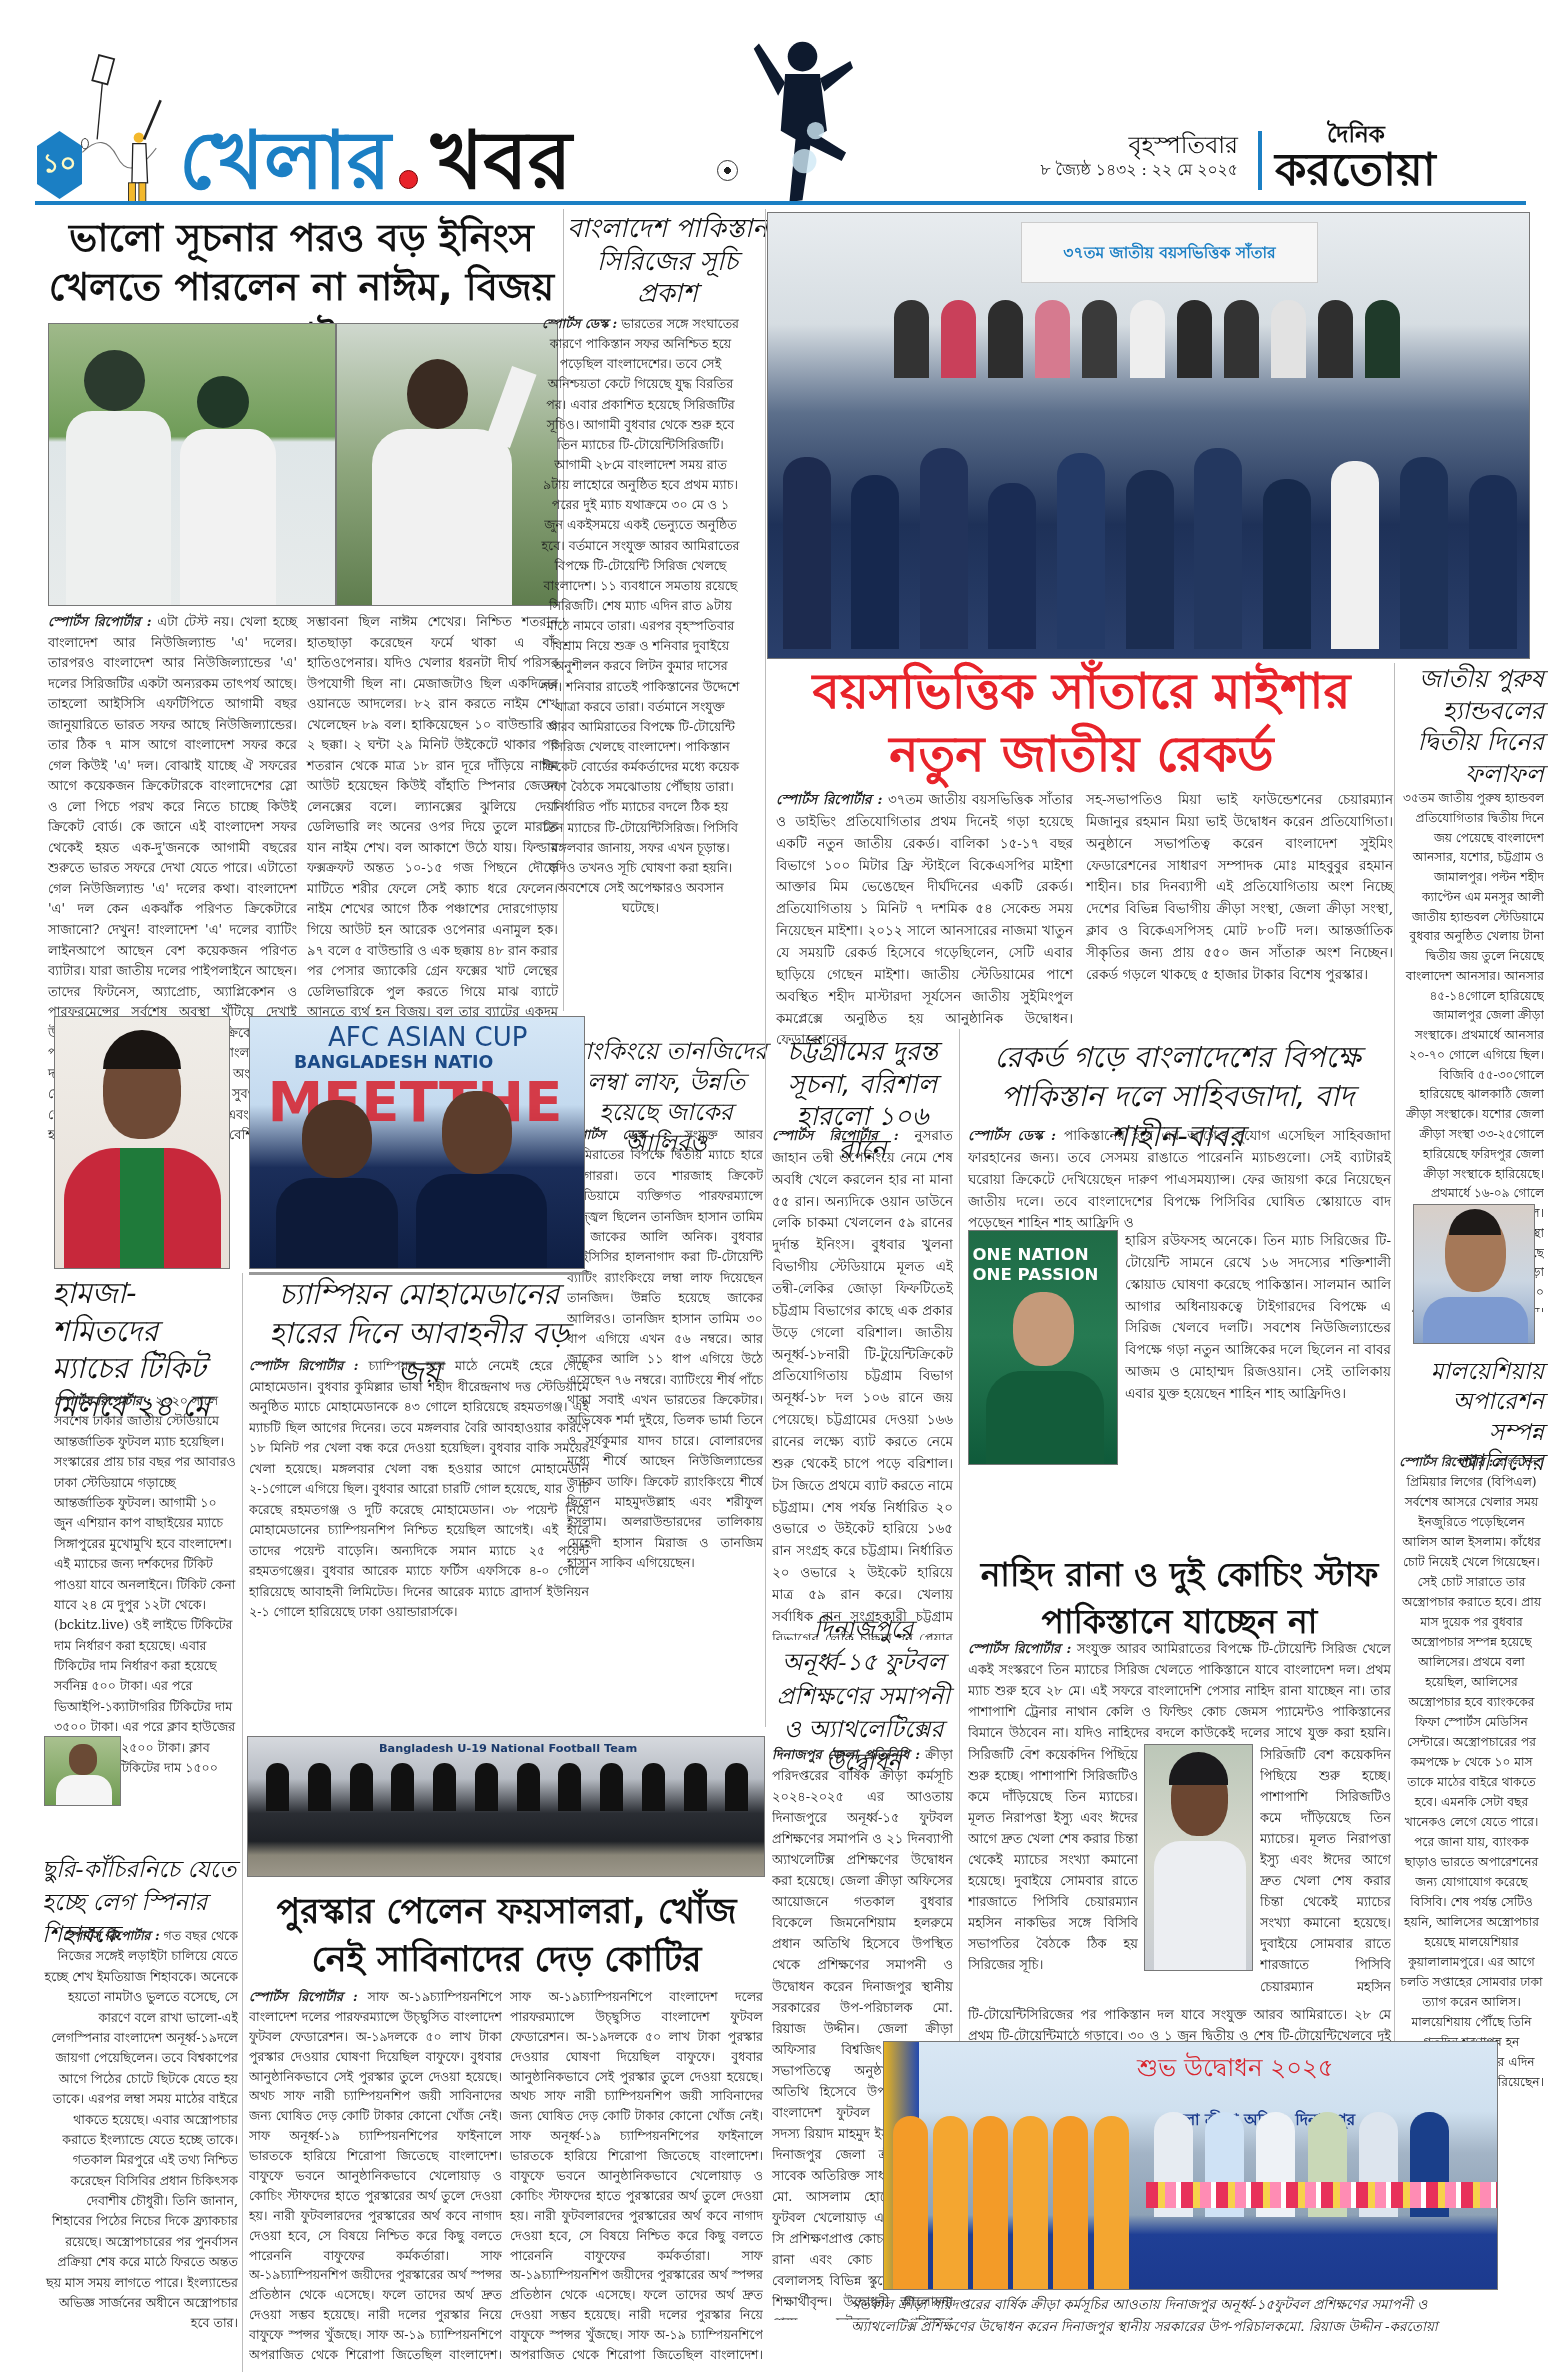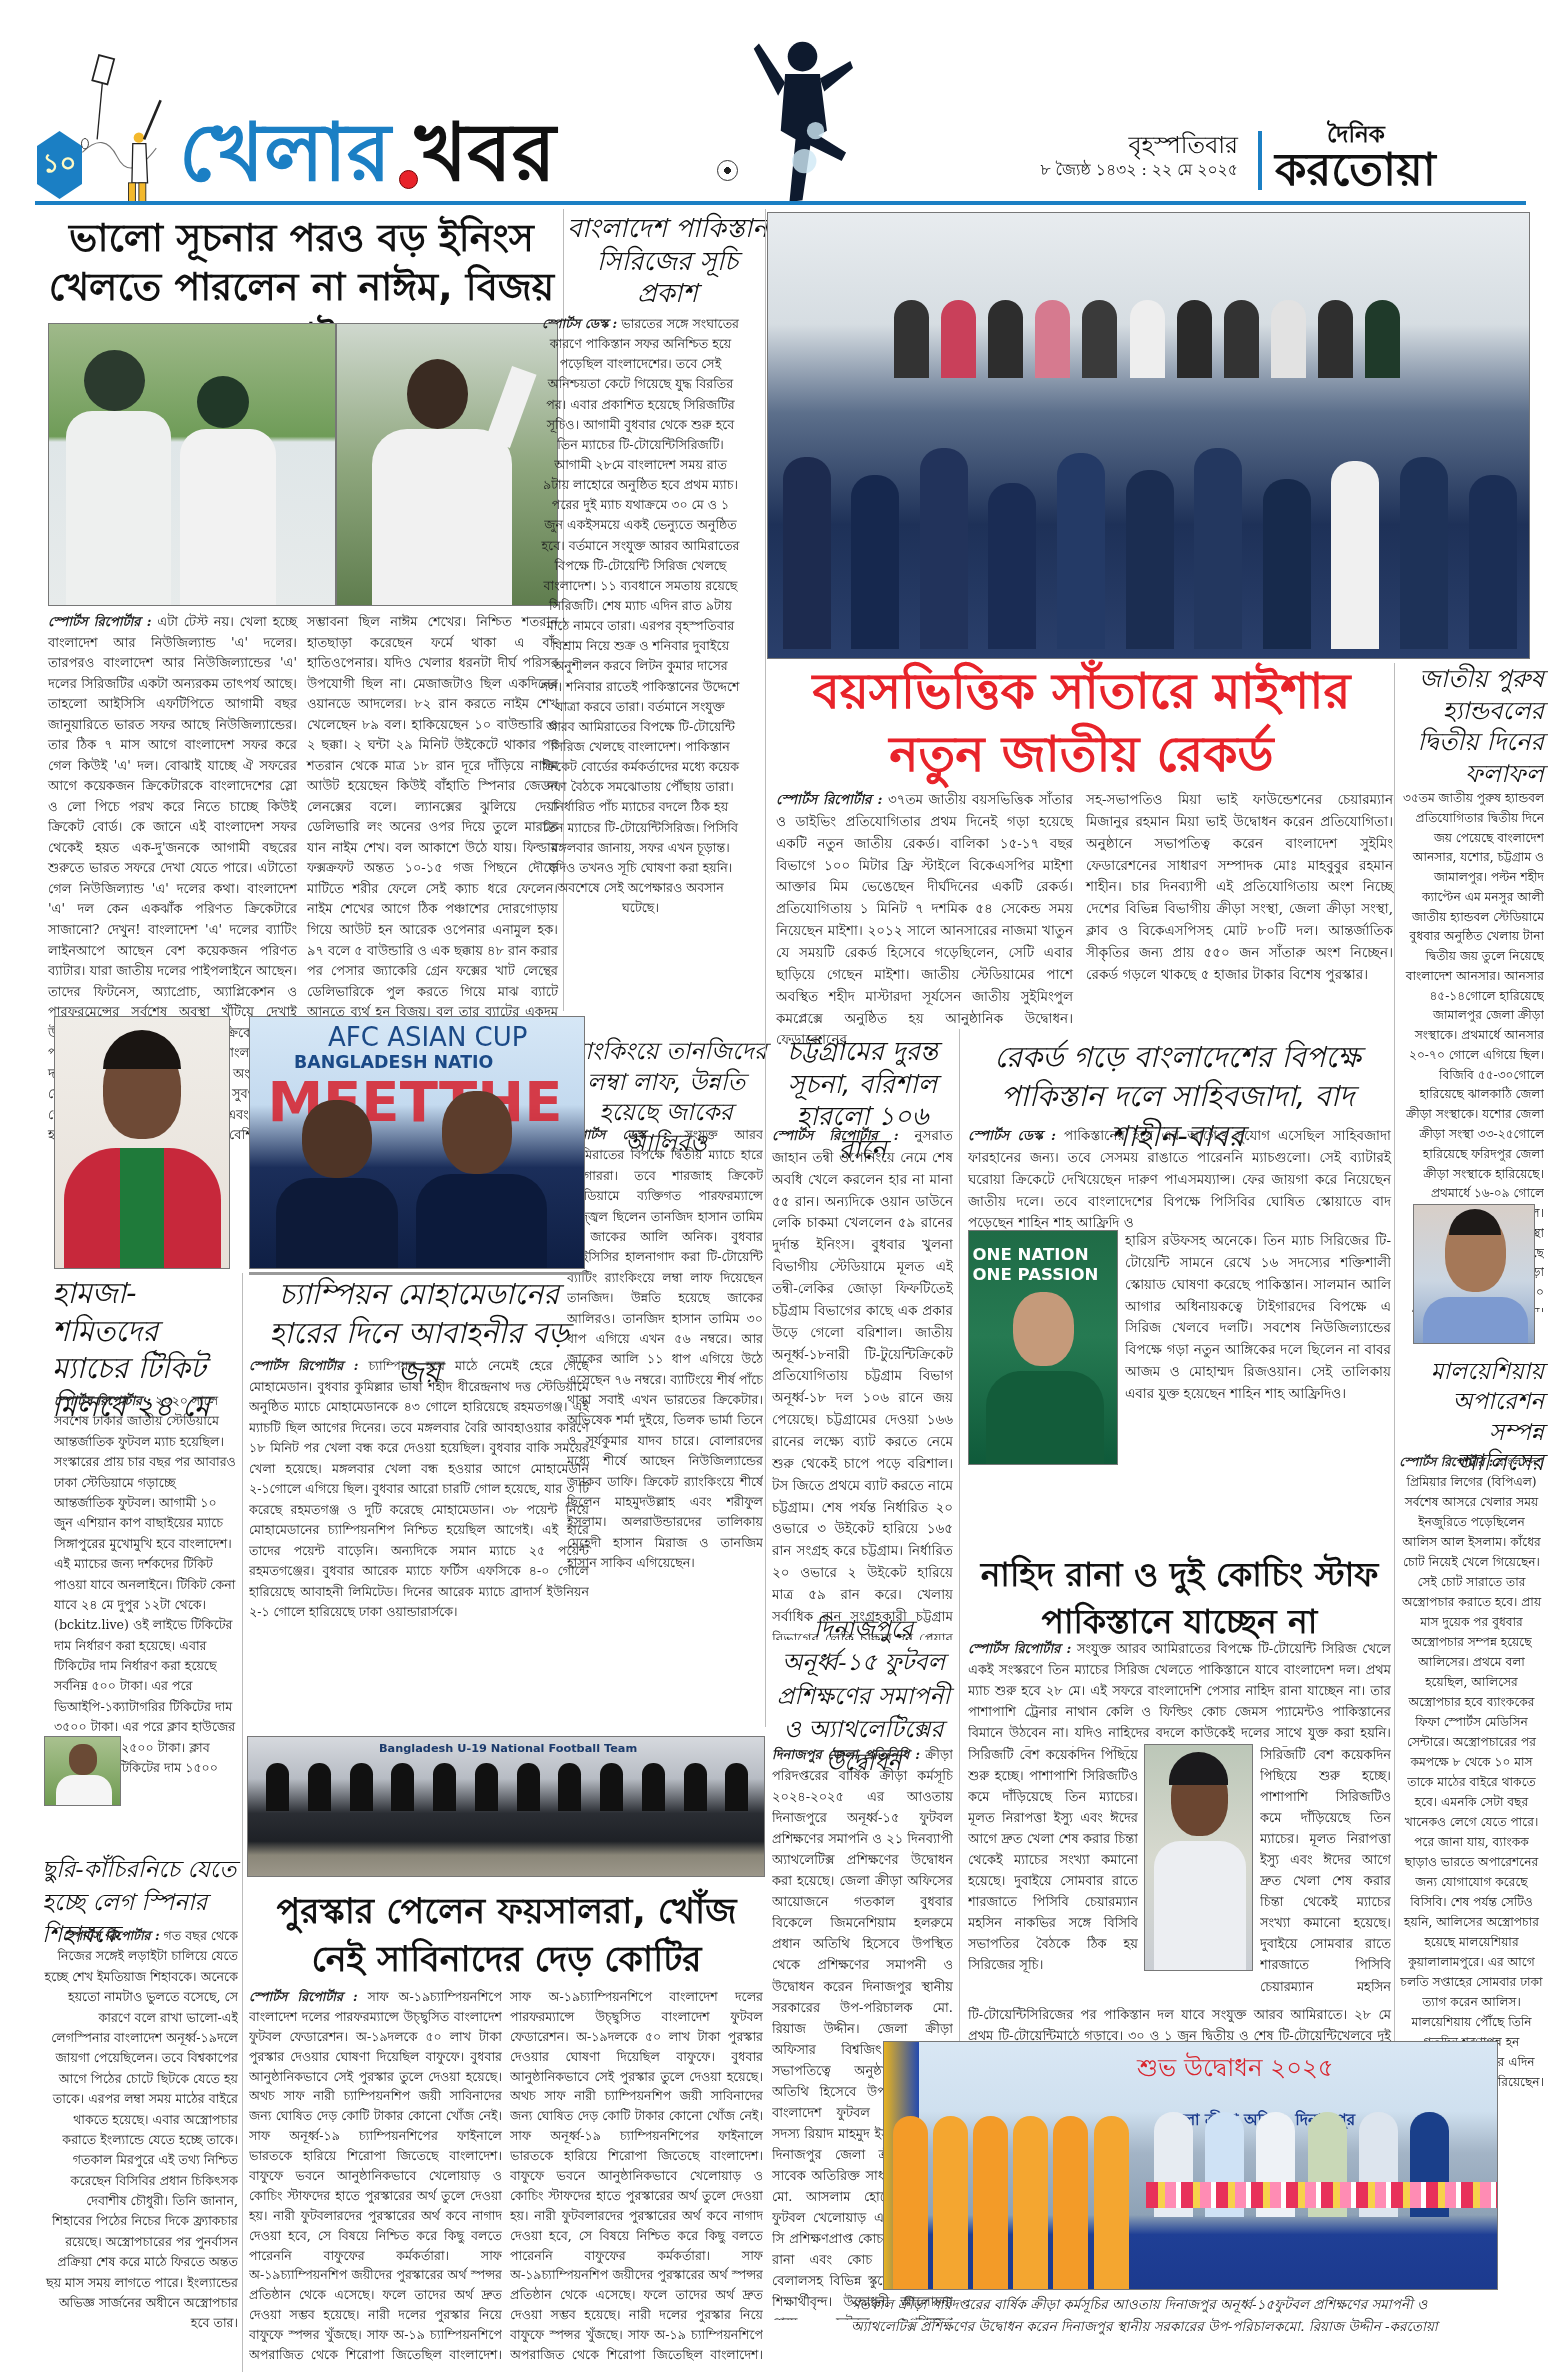--- a/index.html
+++ b/index.html
@@ -28,21 +28,21 @@
     <rect x="20" y="5" width="18" height="30" fill="#fff" stroke="#222" stroke-width="2" transform="rotate(15 29 20)"></rect>
     <line x1="28" y1="35" x2="22" y2="100" stroke="#222" stroke-width="1.5"></line>
     <path d="M5 115 Q30 90 45 120 T90 110" fill="none" stroke="#777" stroke-width="1.2"></path>
     <circle cx="70" cy="98" r="6" fill="#f3b82c"></circle>
     <path d="M63 105 L78 105 L80 150 L62 150 Z" fill="#fff" stroke="#222" stroke-width="1.5"></path>
     <line x1="76" y1="100" x2="95" y2="55" stroke="#222" stroke-width="3"></line>
     <rect x="58" y="150" width="8" height="22" fill="#f3b82c" stroke="#222"></rect>
     <rect x="70" y="150" width="8" height="22" fill="#f3b82c" stroke="#222"></rect>
     <ellipse cx="8" cy="105" rx="4" ry="6" fill="none" stroke="#222"></ellipse>
   </svg>
-  <div class="abs" style="left:179px;top:105px;height:96px;display:flex;align-items:center;gap:24px">
+  <div class="abs" style="left:179px;top:105px;height:96px;display:flex;align-items:flex-end;gap:40px">
     <span style="font-family:'DejaVu Sans',sans-serif;font-weight:bold;font-size:80px;color:#1b7fc4;line-height:1">খেলার</span>
     <span style="font-family:'DejaVu Sans',sans-serif;font-weight:bold;font-size:80px;color:#111;line-height:1">খবর</span>
   </div>
   <div class="abs" style="left:399px;top:170px;width:19px;height:19px;border-radius:50%;background:#e8232a;border:0.9px solid #700"></div>
   <div class="abs" style="left:717px;top:160px;width:21px;height:21px;border-radius:50%;background:radial-gradient(circle,#222 25%,#fff 26%);border:0.9px solid #333"></div>
 
   <svg class="abs" style="left:750px;top:0" width="105" height="209" viewBox="0 0 120 240">
     <circle cx="60" cy="65" r="17" fill="#0e1a2e"></circle>
     <path d="M40 85 L80 85 L88 150 L70 160 L60 230 L45 232 L52 160 L35 150 Z" fill="#0e1a2e"></path>
     <path d="M80 90 L115 70 L118 78 L85 105 Z" fill="#0e1a2e"></path>
@@ -89,20 +89,21 @@
 
 <div>
   <h2 class="hl abs" style="left:567px;top:212px;width:201px;font-size:26px;line-height:1.25;font-weight:normal;font-style:italic">বাংলাদেশ পাকিস্তান সিরিজের সূচি প্রকাশ</h2>
   <div class="body c abs" style="left:541px;top:314px;width:199px;font-size:12.6px;line-height:1.6;height:715px;overflow:hidden">
     <span class="byline">স্পোর্টস ডেস্ক :</span>
     <span>ভারতের সঙ্গে সংঘাতের কারণে পাকিস্তান সফর অনিশ্চিত হয়ে পড়েছিল বাংলাদেশের। তবে সেই অনিশ্চয়তা কেটে গিয়েছে যুদ্ধ বিরতির পর। এবার প্রকাশিত হয়েছে সিরিজটির সূচিও। আগামী বুধবার থেকে শুরু হবে তিন ম্যাচের টি-টোয়েন্টিসিরিজটি। আগামী ২৮মে বাংলাদেশ সময় রাত ৯টায় লাহোরে অনুষ্ঠিত হবে প্রথম ম্যাচ। পরের দুই ম্যাচ যথাক্রমে ৩০ মে ও ১ জুন একইসময়ে একই ভেন্যুতে অনুষ্ঠিত হবে। বর্তমানে সংযুক্ত আরব আমিরাতের বিপক্ষে টি-টোয়েন্টি সিরিজ খেলছে বাংলাদেশ। ১১ ব্যবধানে সমতায় রয়েছে সিরিজটি। শেষ ম্যাচ এদিন রাত ৯টায় মাঠে নামবে তারা। এরপর বৃহস্পতিবার বিশ্রাম নিয়ে শুক্র ও শনিবার দুবাইয়ে অনুশীলন করবে লিটন কুমার দাসের দল। শনিবার রাতেই পাকিস্তানের উদ্দেশে যাত্রা করবে তারা। বর্তমানে সংযুক্ত আরব আমিরাতের বিপক্ষে টি-টোয়েন্টি সিরিজ খেলছে বাংলাদেশ। পাকিস্তান ক্রিকেট বোর্ডের কর্মকর্তাদের মধ্যে কয়েক দফা বৈঠকে সমঝোতায় পৌঁছায় তারা। নির্ধারিত পাঁচ ম্যাচের বদলে ঠিক হয় তিন ম্যাচের টি-টোয়েন্টিসিরিজ। পিসিবি মঙ্গলবার জানায়, সফর এখন চূড়ান্ত। যদিও তখনও সূচি ঘোষণা করা হয়নি। অবশেষে সেই অপেক্ষারও অবসান ঘটেছে।</span>
   </div>
 </div>
 
 <div class="photo" style="left:767px;top:212px;width:763px;height:447px;background:linear-gradient(180deg,#e8ecef 0%,#d6dde2 25%,#5c6f8b 45%,#1e3158 70%,#2a3f6b 100%)">
+  <div style="position:absolute;left:253px;top:8.7px;width:297px;height:61px;background:#f6f6f6;border:0.9px solid #ccc;font-size:15.7px;font-weight:bold;color:#1b7fc4;text-align:center;padding-top:17.4px">৩৭তম জাতীয় বয়সভিত্তিক সাঁতার</div>
   <div style="position:absolute;left:26px;top:87px;width:706px;height:87px;display:flex;gap:12.2px;justify-content:center">
     <div style="width:35px;height:78px;background:#333;border-radius:17.4px 17.4px 0 0"></div>
     <div style="width:35px;height:78px;background:#c9405a;border-radius:17.4px 17.4px 0 0"></div>
     <div style="width:35px;height:78px;background:#2d2d2d;border-radius:17.4px 17.4px 0 0"></div>
     <div style="width:35px;height:78px;background:#d67a8f;border-radius:17.4px 17.4px 0 0"></div>
     <div style="width:35px;height:78px;background:#3a3a3a;border-radius:17.4px 17.4px 0 0"></div>
     <div style="width:35px;height:78px;background:#eee;border-radius:17.4px 17.4px 0 0"></div>
     <div style="width:35px;height:78px;background:#2a2a2a;border-radius:17.4px 17.4px 0 0"></div>
     <div style="width:35px;height:78px;background:#333;border-radius:17.4px 17.4px 0 0"></div>
     <div style="width:35px;height:78px;background:#e2e2e2;border-radius:17.4px 17.4px 0 0"></div>

